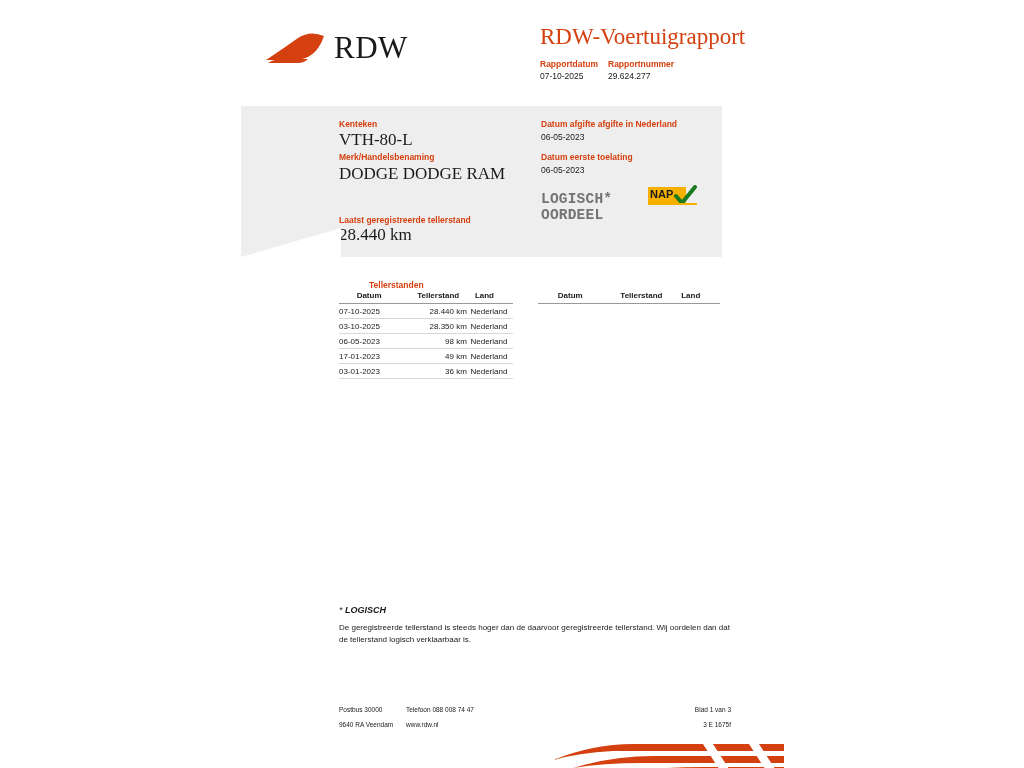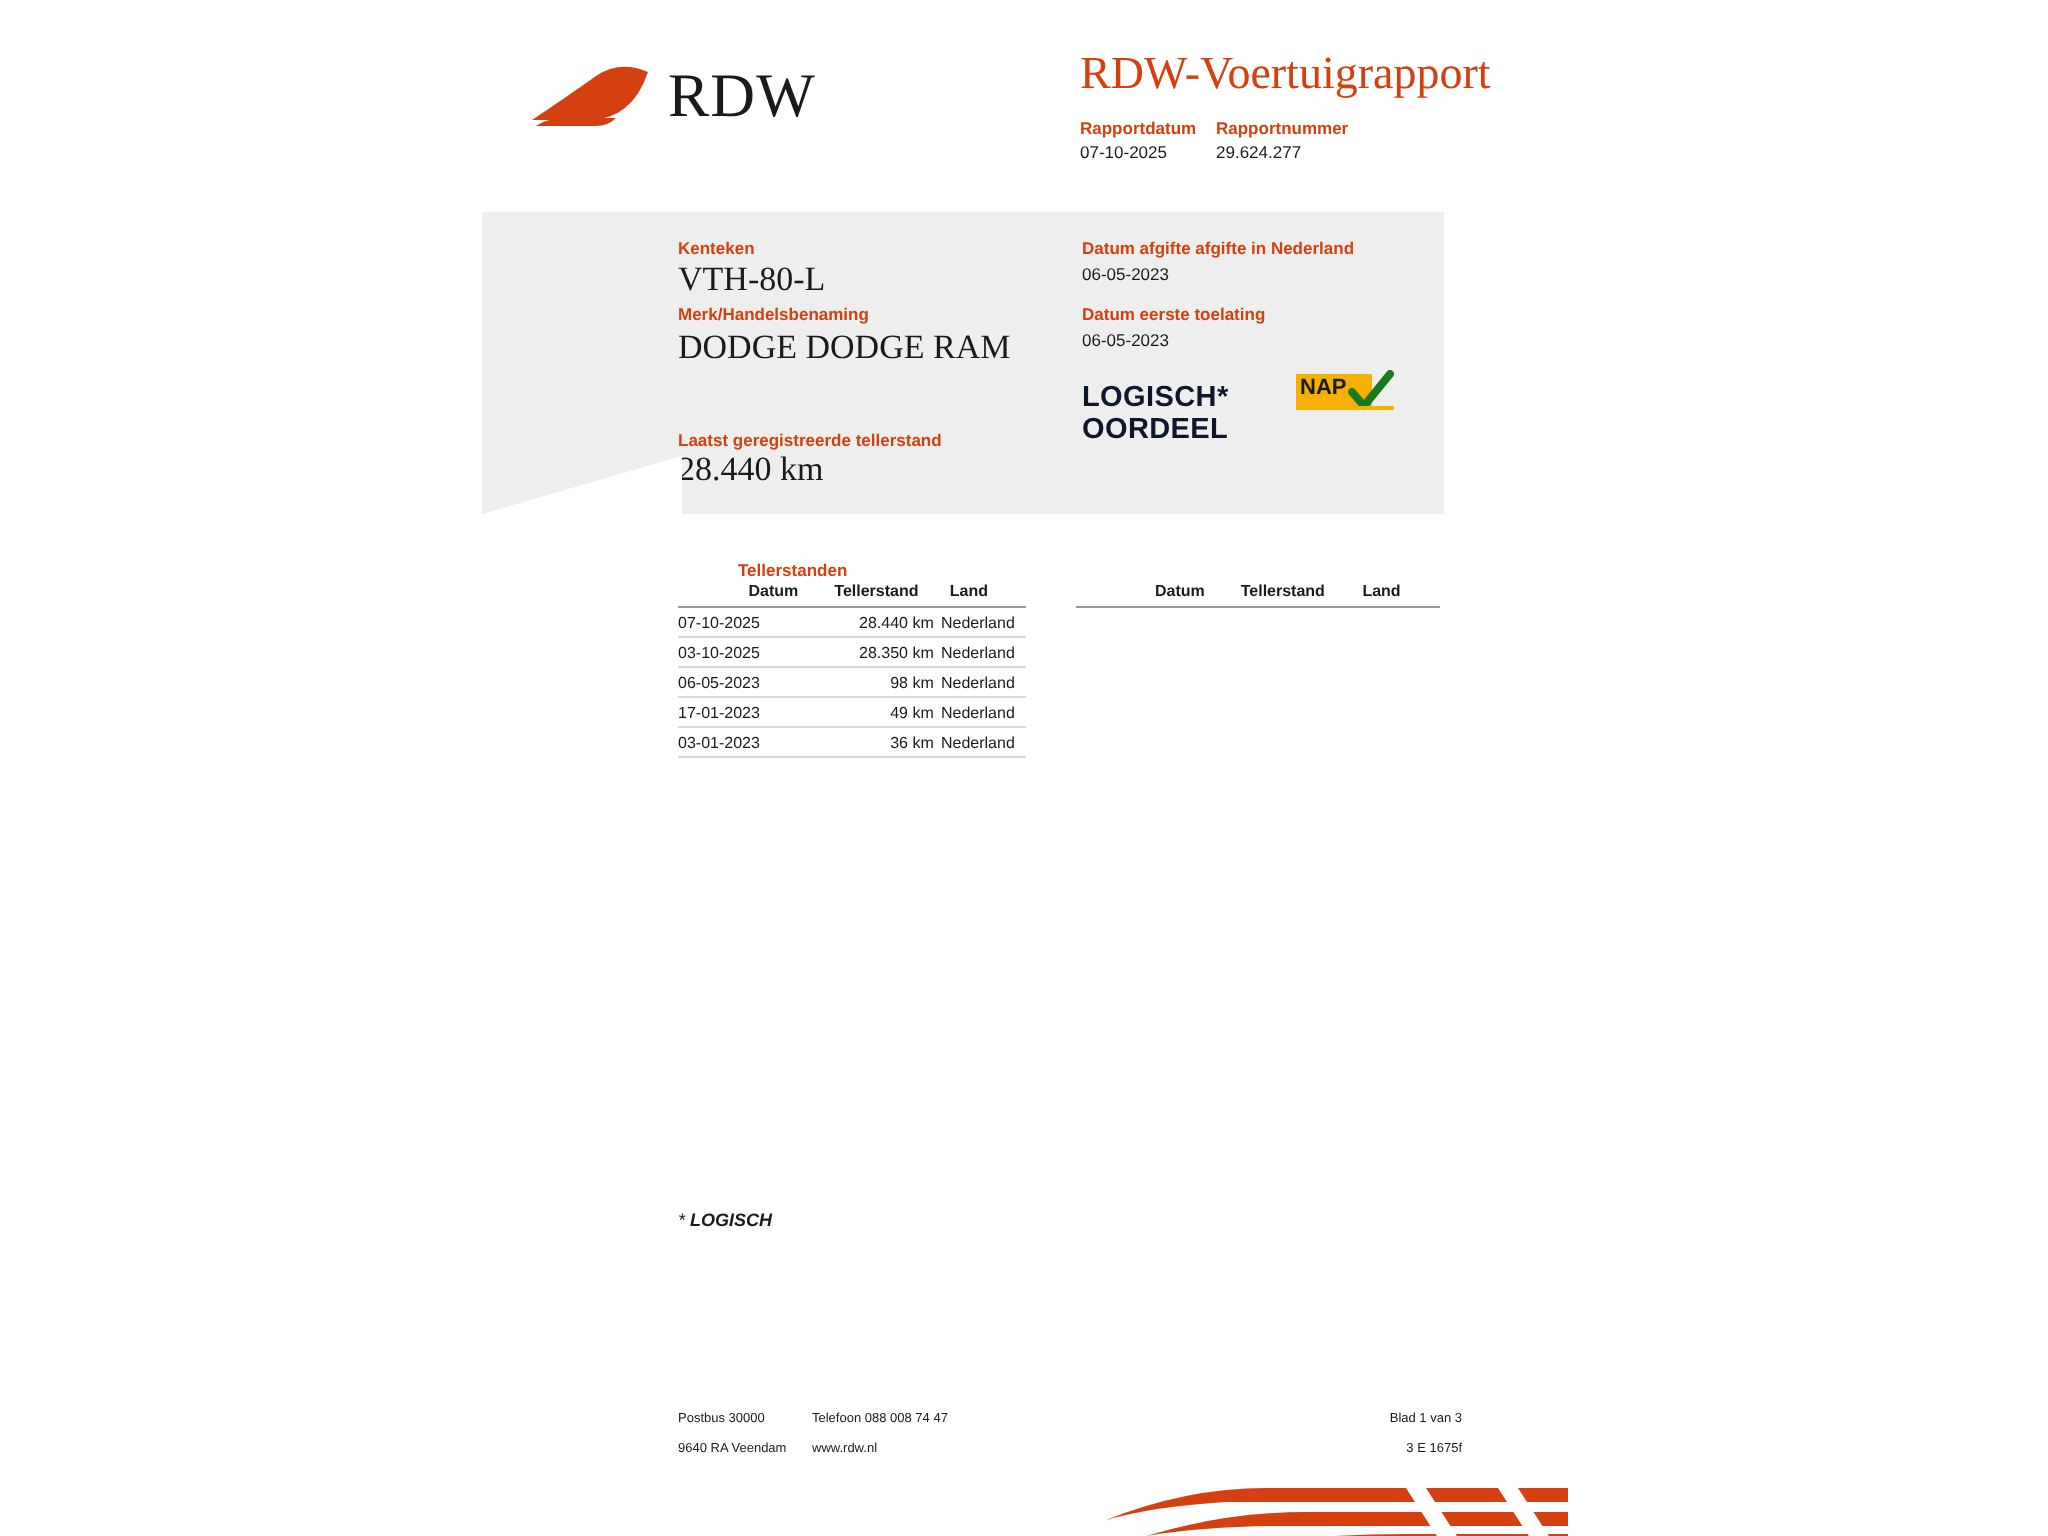--- a/index.html
+++ b/index.html
@@ -129,25 +129,25 @@
 
   #lbl-afgifte { left: 300px; top: 13px; }
   #val-afgifte { left: 300px; top: 26px; }
   #lbl-toelating { left: 300px; top: 46px; }
   #val-toelating { left: 300px; top: 59px; }
 
   .oordeel {
     position: absolute;
     left: 300px;
     top: 85px;
-    font-family: Liberation Sans, sans-serif;
+    font-family: Liberation Mono, monospace;
     font-weight: bold;
     font-size: 14.5px;
     line-height: 16px;
-    color: #0f172a;
+    color: #737373;
     letter-spacing: 0.2px;
   }
   .nap-badge {
     position: absolute;
     left: 407px;
     top: 79px;
     width: 49px;
     height: 21px;
   }
   .nap-badge .nap-box {
@@ -189,21 +189,21 @@
     font-size: 8px;
     color: #1a1a1a;
     border-collapse: collapse;
   }
   #tbl-left  { left: 339px; top: 291px; width: 174px; }
   #tbl-right { left: 538px; top: 291px; width: 182px; }
 
   .tbl th {
     font-weight: bold;
     font-size: 8px;
-    text-align: right;
+    text-align: center;
     padding: 0 0 3px 0;
     border-bottom: 1px solid #999;
     white-space: nowrap;
   }
   .tbl td {
     font-size: 8px;
     padding: 2.5px 0 2.5px 0;
     border-bottom: 1px solid #d8d8d8;
     white-space: nowrap;
   }
@@ -363,20 +363,21 @@
         <th class="c-land">Land</th>
       </tr>
     </thead>
     <tbody></tbody>
   </table>
 
   <div class="footnote-title">
     <span>*</span>
     <b>LOGISCH</b>
   </div>
+  <div class="footnote-body">De geregistreerde tellerstand is steeds hoger dan de daarvoor geregistreerde tellerstand. Wij oordelen dan dat de tellerstand logisch verklaarbaar is.</div>
 
   <div class="footer">
     <div class="fcol f1">
       <div class="line">Postbus 30000</div>
       <div class="line">9640 RA Veendam</div>
     </div>
     <div class="fcol f2">
       <div class="line">Telefoon 088 008 74 47</div>
       <div class="line">www.rdw.nl</div>
     </div>

